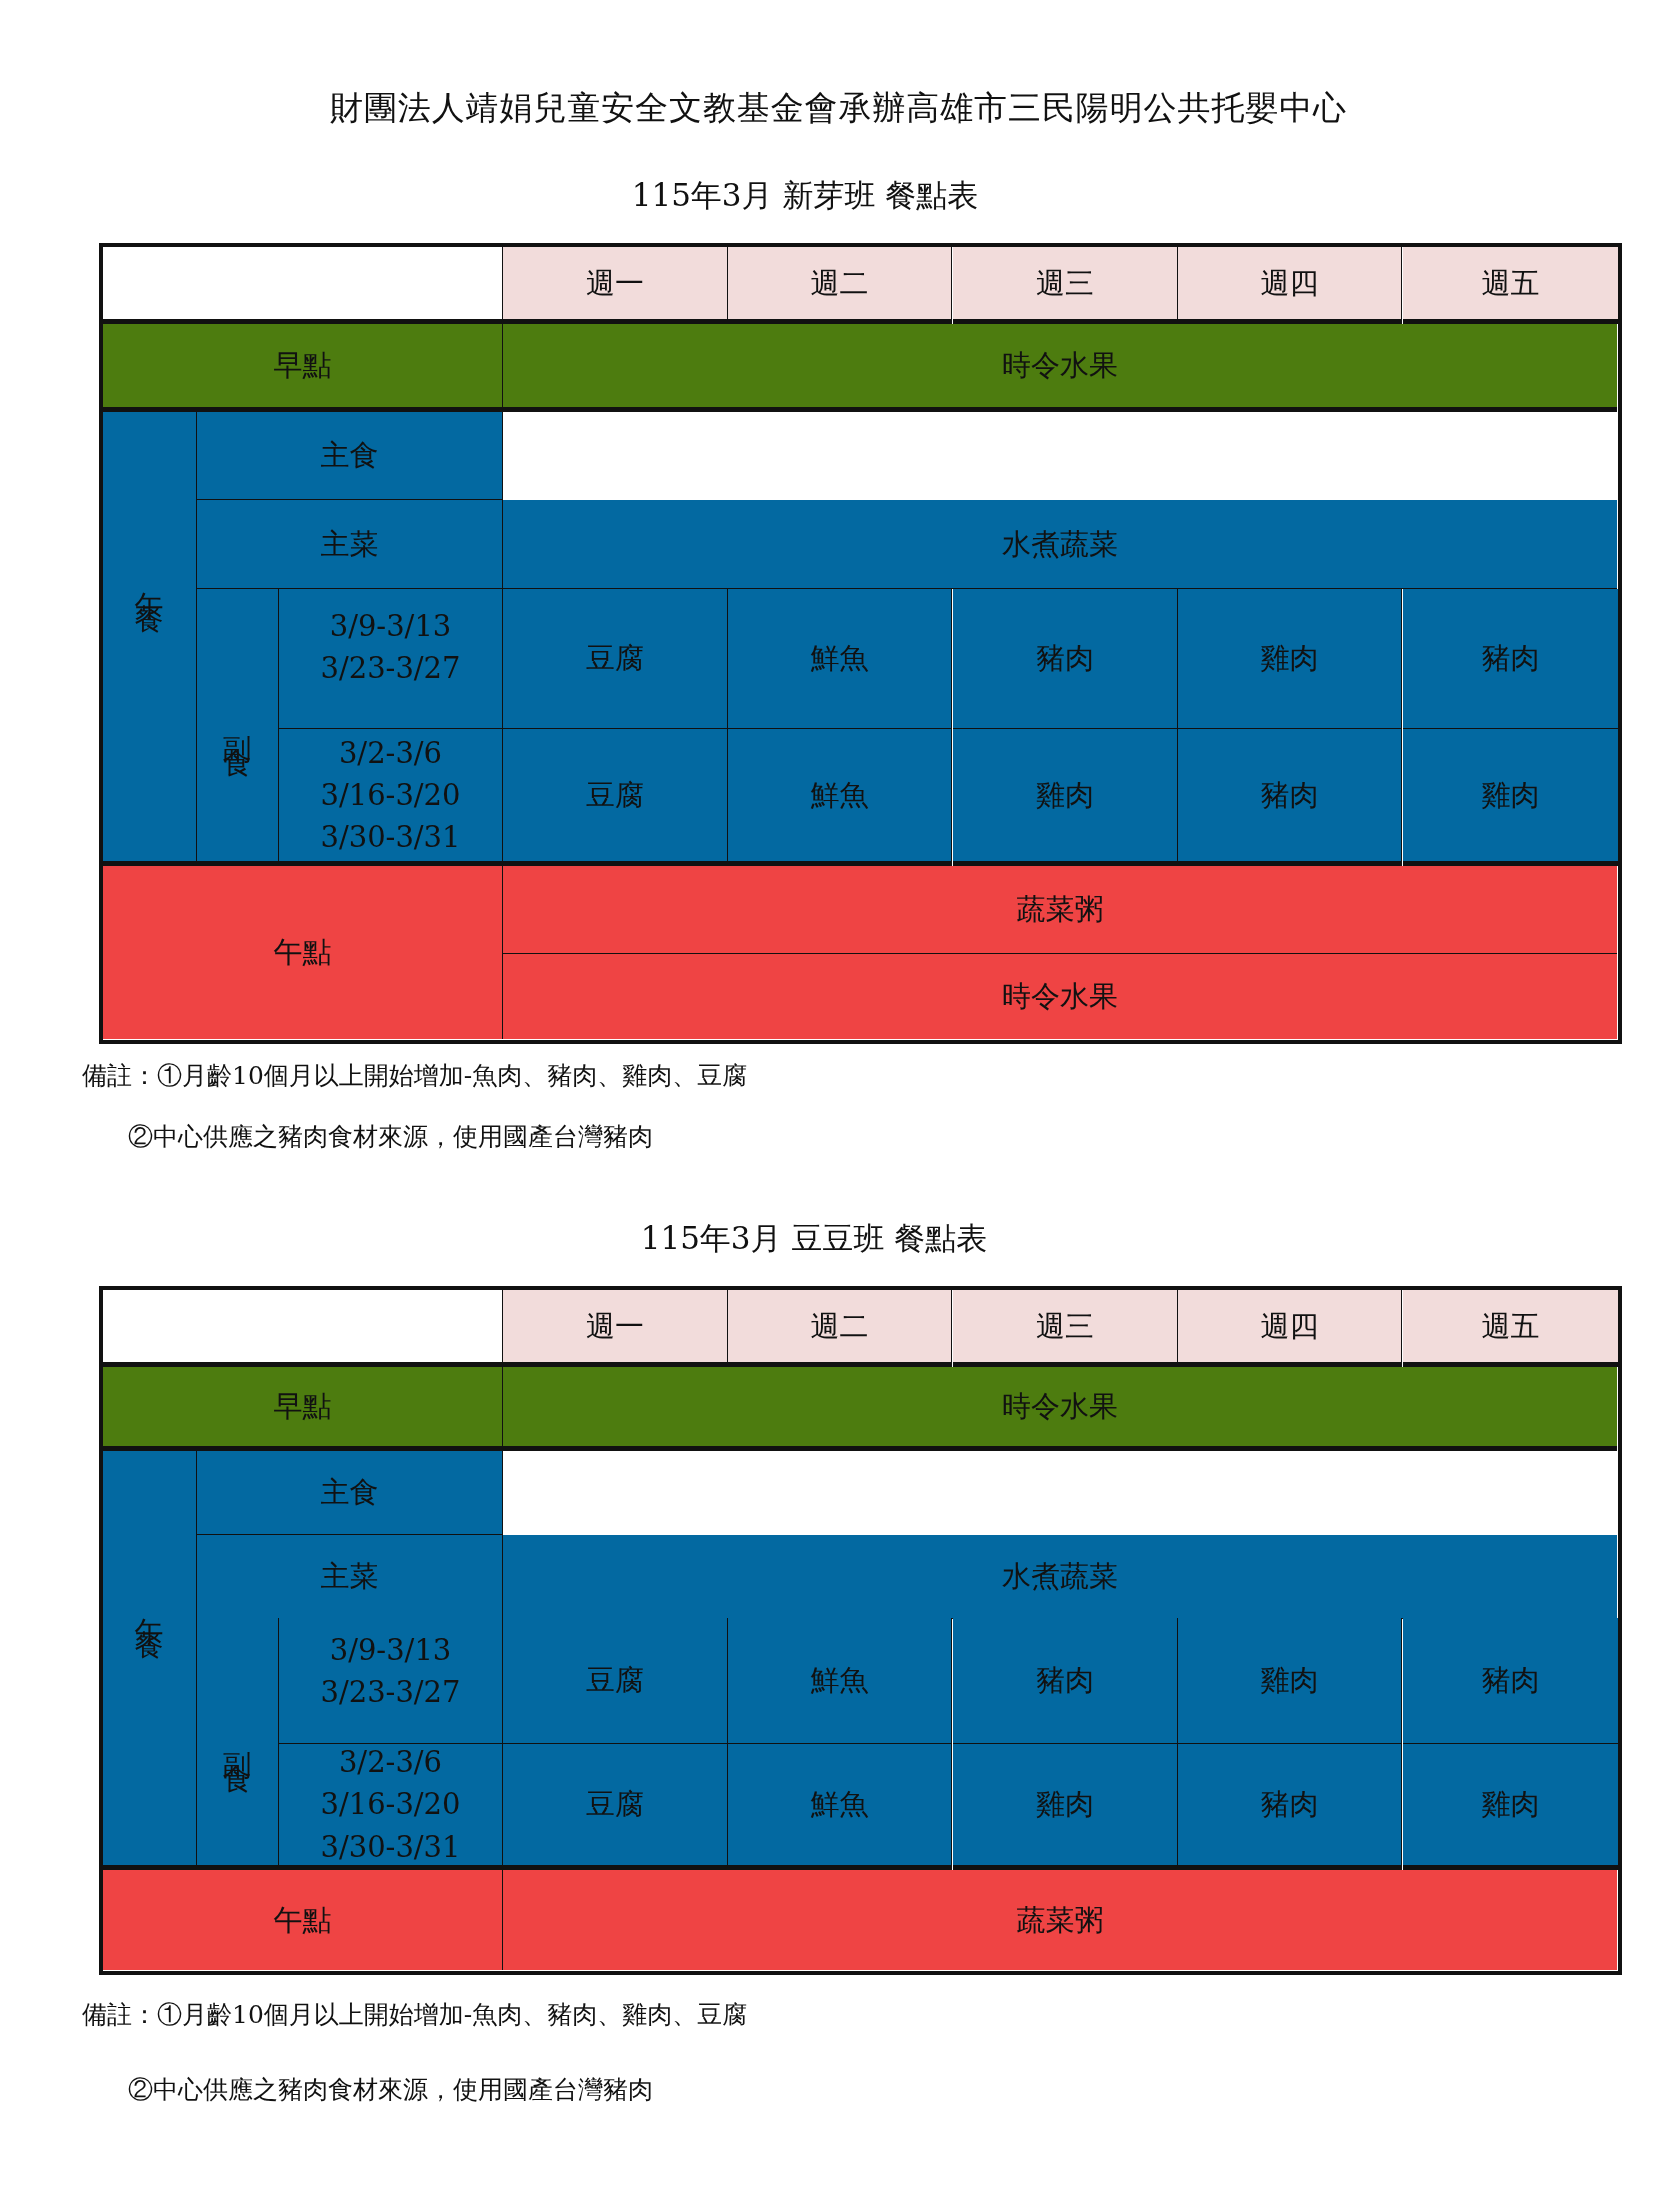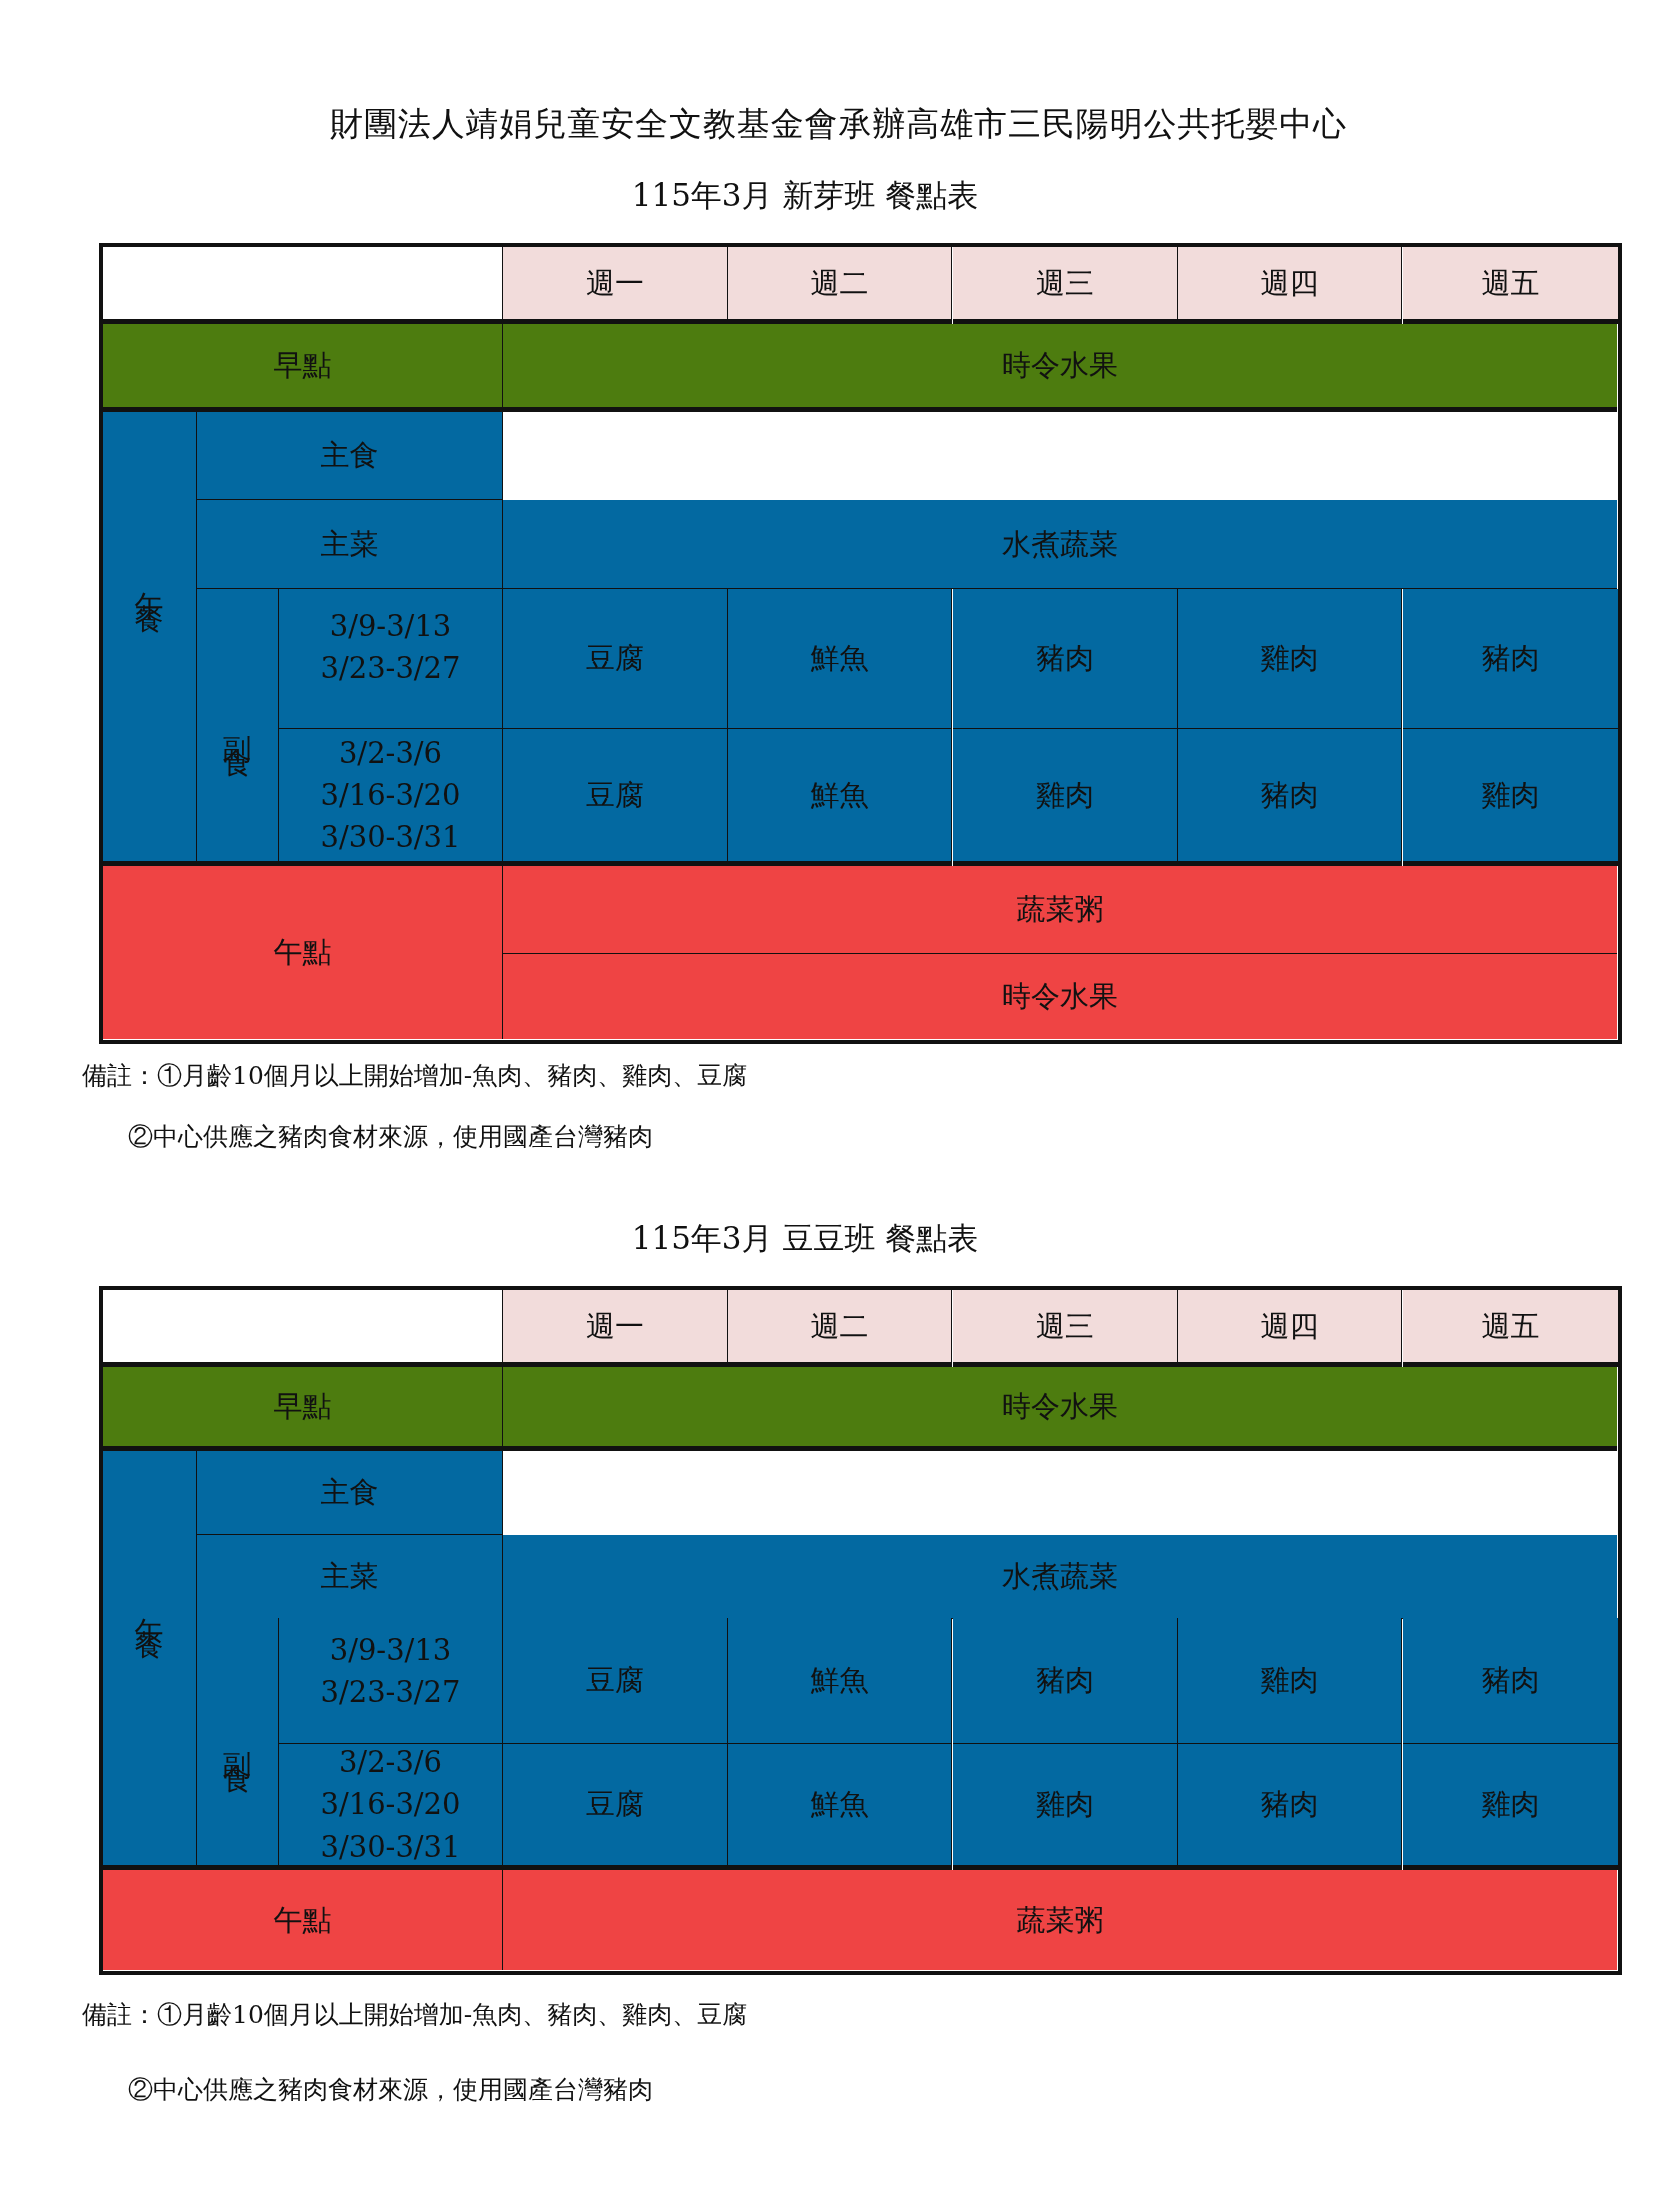--- a/index.html
+++ b/index.html
@@ -1,18 +1,18 @@
 <!DOCTYPE html>
 <html style="font-size:14px"><head>
 <meta charset="utf-8">
 <style>
   html, body { margin:0; padding:0; background:#ffffff; }
   body { width:1677px; height:2198px; position:relative; overflow:hidden;
          font-family:"DejaVu Serif","Liberation Serif",serif; color:#111; }
-  .title { position:absolute; left:0; width:1677px; text-align:center; font-size:33px; letter-spacing:0.9px;margin-top:16px; }
+  .title { position:absolute; left:0; width:1677px; text-align:center; font-size:33px; letter-spacing:0.9px; }
   .subtitle { position:absolute; left:0; width:1610px; text-align:center; font-size:31px; }
   .cell { position:absolute; box-sizing:border-box; display:flex; align-items:center; justify-content:center;
           text-align:center; font-size:29px; line-height:1.45; border-right:1.7px solid #111; border-bottom:1.7px solid #111; }
   .thick-b { border-bottom:5.2px solid #111; }
   .tbl { position:absolute; left:75px; width:1523px; border:4.4px solid #111; box-sizing:border-box;margin-left:24px; }
   .vtext { writing-mode:vertical-rl; text-orientation:upright; letter-spacing:12.2px; }
   .pink { background:#F2DCDB; }
   .green { background:#4d7c0f; }
   .blue { background:#0369a1; }
   .peach { background:#ef4444; }
@@ -67,21 +67,21 @@
   <div class="cell blue thick-b" style="left:1300px; top:482px; width:215px; height:137px; border-right:none;">雞肉</div>
 
   <div class="cell peach" style="left:0; top:619px; width:400px; height:173px; border-bottom:none;">午點</div>
   <div class="cell peach" style="left:400px; top:619px; width:1114px; height:88px; border-right:none;">蔬菜粥</div>
   <div class="cell peach" style="left:400px; top:707px; width:1114px; height:85px; border-right:none; border-bottom:none;">時令水果</div>
 </div>
 
 <div class="note" style="left:82px; top:1059px;">備註：①月齡10個月以上開始增加-魚肉、豬肉、雞肉、豆腐</div>
 <div class="note" style="left:128px; top:1120px;">②中心供應之豬肉食材來源，使用國產台灣豬肉</div>
 
-<div class="subtitle" style="top:1218px;">115年3月  豆豆班  餐點表</div>
+<div class="subtitle" style="top:1218px;padding-left:9px;">115年3月  豆豆班  餐點表</div>
 
 <div class="tbl" style="top:1286px; height:689px;">
   <div class="cell white thick-b" style="left:0; top:0; width:400px; height:77px;"></div>
   <div class="cell pink thick-b" style="left:400px; top:0; width:225px; height:77px;">週一</div>
   <div class="cell pink thick-b" style="left:625px; top:0; width:224px; height:77px;">週二</div>
   <div class="cell pink thick-b" style="left:850px; top:0; width:225px; height:77px;">週三</div>
   <div class="cell pink thick-b" style="left:1075px; top:0; width:224px; height:77px;">週四</div>
   <div class="cell pink thick-b" style="left:1300px; top:0; width:215px; height:77px; border-right:none;">週五</div>
 
   <div class="cell green thick-b" style="left:0; top:77px; width:400px; height:84px;">早點</div>

